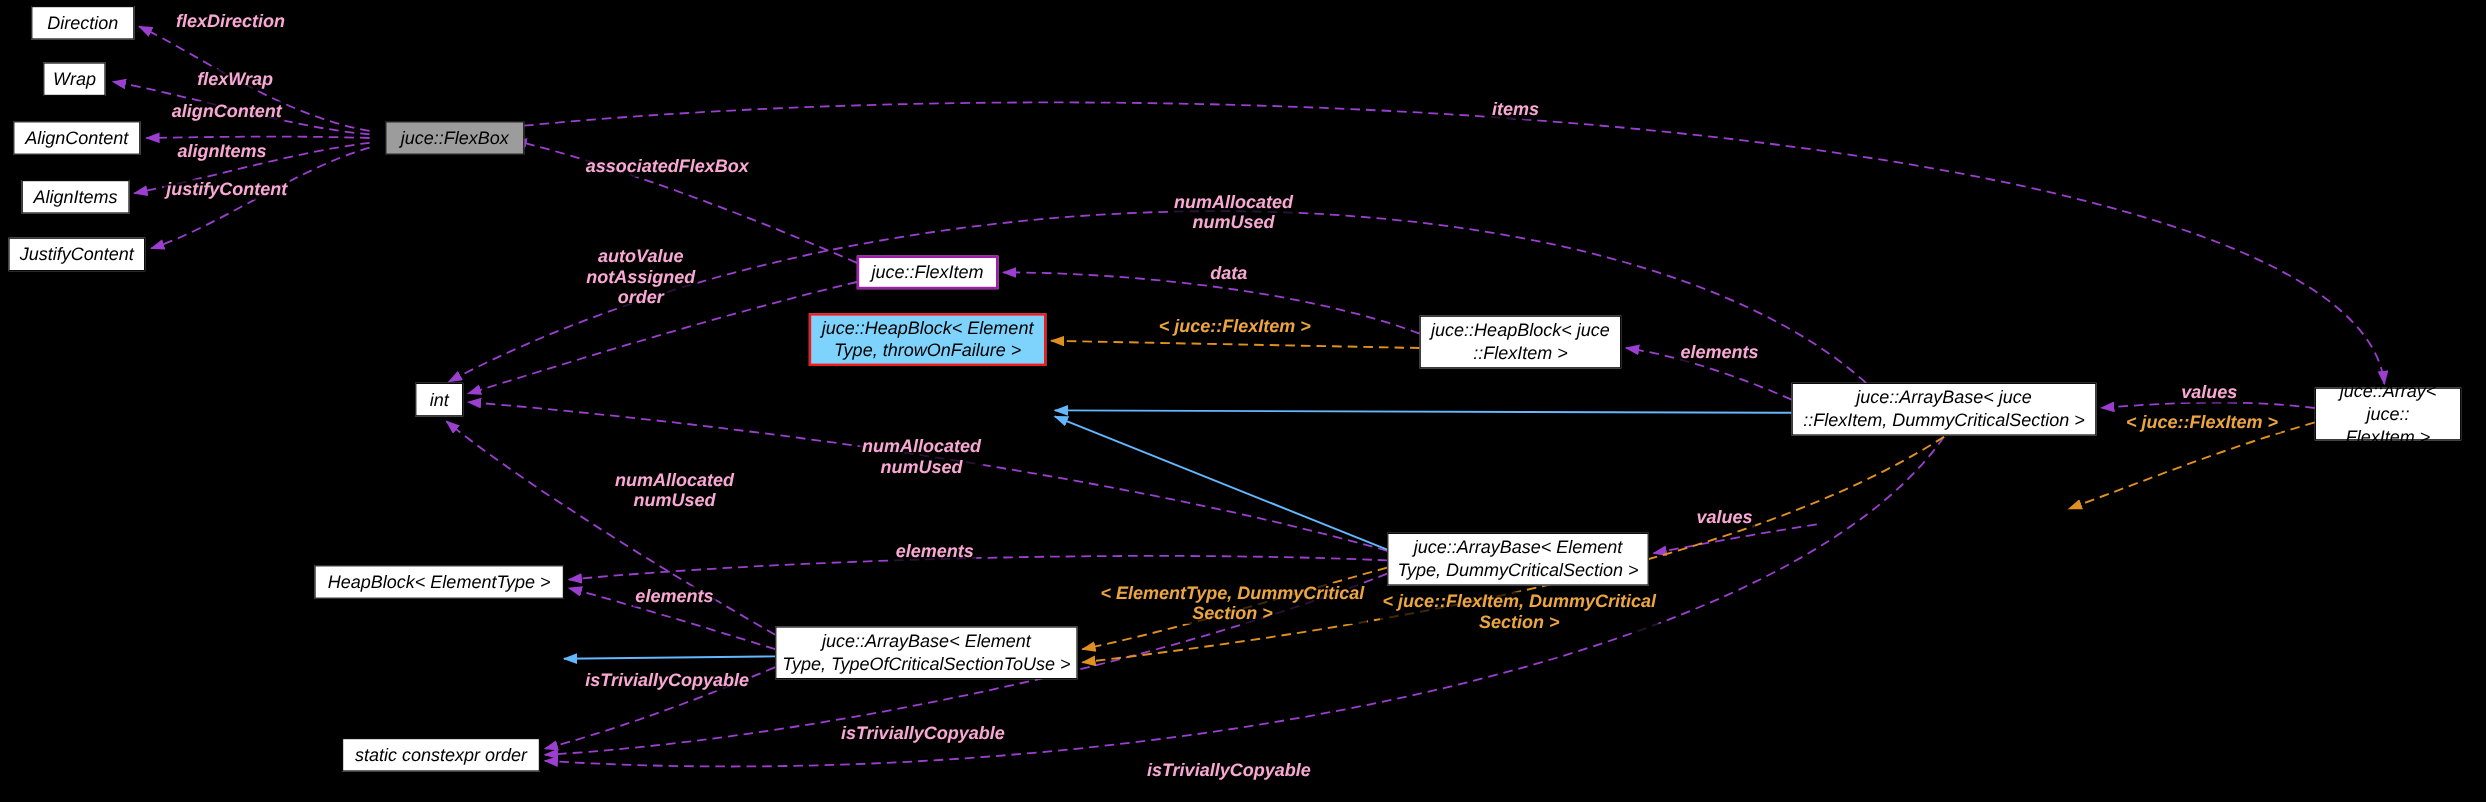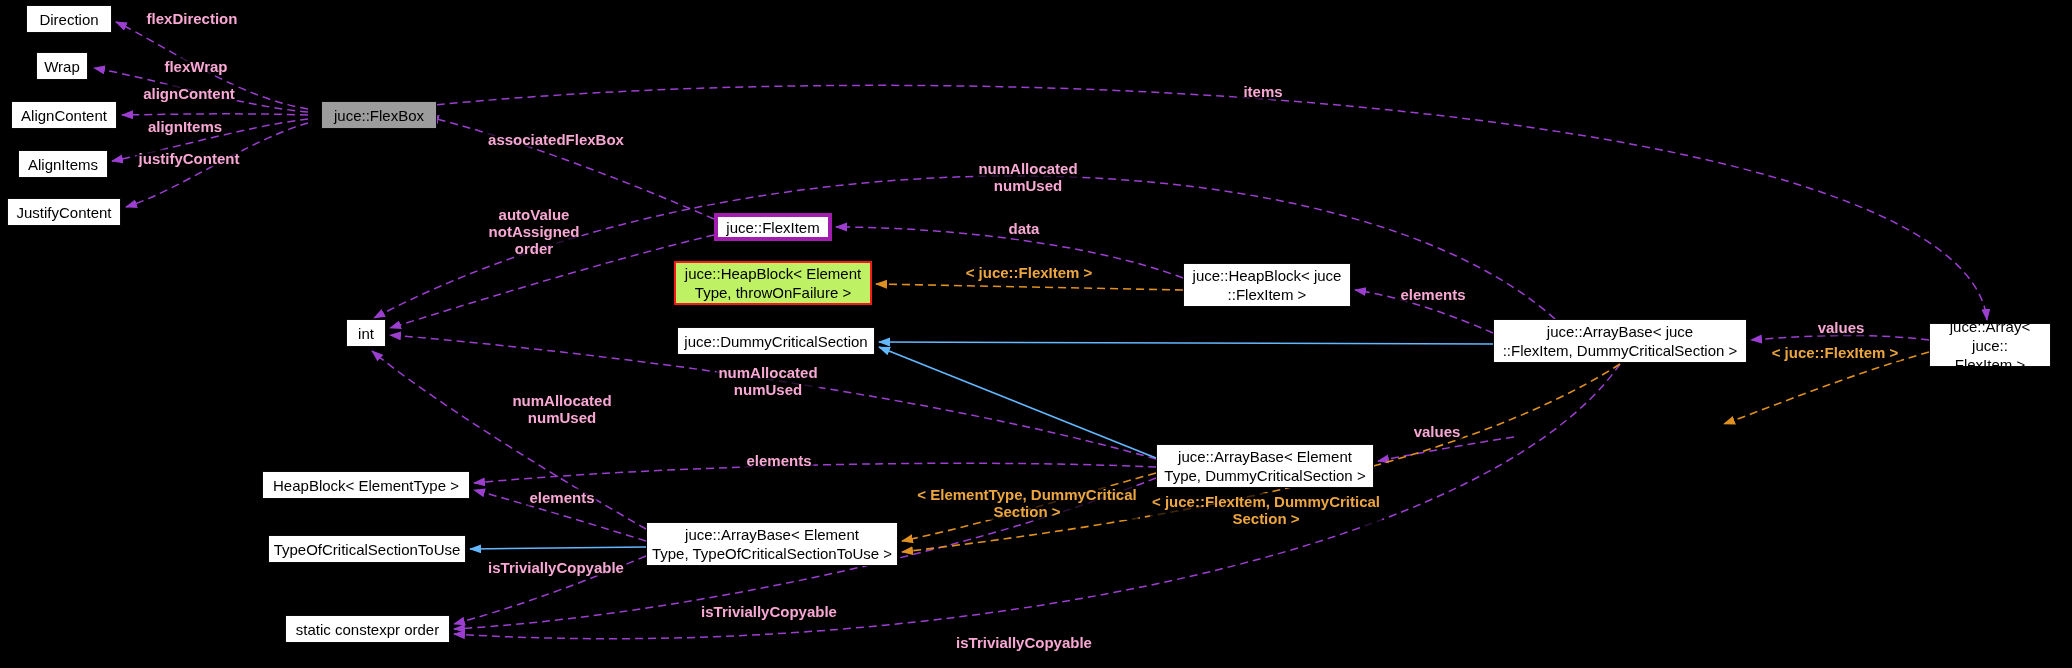--- a/index.html
+++ b/index.html
@@ -2,41 +2,42 @@
 <html><head>
 <meta charset="utf-8">
 <style>
   html,body{margin:0;padding:0;background:#000;}
   #stage{
     position:relative;
     width:2072px;height:668px;
     background:#000;
     font-family:"Liberation Sans", sans-serif;
     overflow:hidden;
+    font-style:italic;
   }
   #edges{position:absolute;left:0;top:0;width:2072px;height:668px;}
   .node{
     position:absolute;
     box-sizing:border-box;
     background:#ffffff;
     border:1px solid #0a0a0a;
     color:#000;
     font-size:15px;
     line-height:19px;
     display:flex;
     align-items:center;
     justify-content:center;
     text-align:center;
     white-space:pre-line;
     z-index:2;
     padding:1px 4px;
   }
   .node.focus{background:#9c9c9c;}
-  .node.alert{border:4px solid #a21caf;}
-  .node.alert-fill{border:2px solid #f21b1b;background:#bef264;}
+  .node.alert{border:2px solid #a21caf;}
+  .node.alert-fill{border:2px solid #f21b1b;background:#7dd3fc;}
   .elabel{
     position:absolute;
     transform:translate(-50%,-50%);
     font-size:15px;
     font-weight:bold;
     line-height:17px;
     text-align:center;
     white-space:pre-line;
     z-index:3;
     background:rgba(0,0,0,0.72);
@@ -99,32 +100,30 @@
 
   <div class="node" style="left:26px;top:5px;width:86px;height:28px;">Direction</div>
   <div class="node" style="left:36px;top:52px;width:52px;height:28px;">Wrap</div>
   <div class="node" style="left:11px;top:101px;width:106px;height:28px;">AlignContent</div>
   <div class="node" style="left:18px;top:150px;width:90px;height:28px;">AlignItems</div>
   <div class="node" style="left:7px;top:198px;width:114px;height:28px;">JustifyContent</div>
   <div class="node focus" style="left:321px;top:101px;width:116px;height:28px;">juce::FlexBox</div>
   <div class="node alert" style="left:714px;top:213px;width:118px;height:28px;">juce::FlexItem</div>
   <div class="node alert-fill" style="left:674px;top:261px;width:198px;height:44px;">juce::HeapBlock&lt; Element
 Type, throwOnFailure &gt;</div>
-  <div class="node" style="left:677px;top:327px;width:198px;height:28px;">juce::DummyCriticalSection</div>
   <div class="node" style="left:1183px;top:263px;width:168px;height:44px;">juce::HeapBlock&lt; juce
 ::FlexItem &gt;</div>
   <div class="node" style="left:1493px;top:319px;width:254px;height:44px;">juce::ArrayBase&lt; juce
 ::FlexItem, DummyCriticalSection &gt;</div>
   <div class="node" style="left:1929px;top:323px;width:122px;height:44px;">juce::Array&lt; juce::
 FlexItem &gt;</div>
   <div class="node" style="left:1156px;top:444px;width:218px;height:44px;">juce::ArrayBase&lt; Element
 Type, DummyCriticalSection &gt;</div>
   <div class="node" style="left:346px;top:319px;width:40px;height:28px;">int</div>
   <div class="node" style="left:262px;top:471px;width:208px;height:28px;">HeapBlock&lt; ElementType &gt;</div>
-  <div class="node" style="left:268px;top:535px;width:198px;height:28px;">TypeOfCriticalSectionToUse</div>
   <div class="node" style="left:646px;top:522px;width:252px;height:44px;">juce::ArrayBase&lt; Element
 Type, TypeOfCriticalSectionToUse &gt;</div>
   <div class="node" style="left:285px;top:615px;width:165px;height:28px;">static constexpr order</div>
 
   <div class="elabel p" style="left:192px;top:18px;">flexDirection</div>
   <div class="elabel p" style="left:196px;top:66px;">flexWrap</div>
   <div class="elabel p" style="left:189px;top:93px;">alignContent</div>
   <div class="elabel p" style="left:185px;top:126px;">alignItems</div>
   <div class="elabel p" style="left:189px;top:158px;">justifyContent</div>
   <div class="elabel p" style="left:1263px;top:91px;">items</div>

